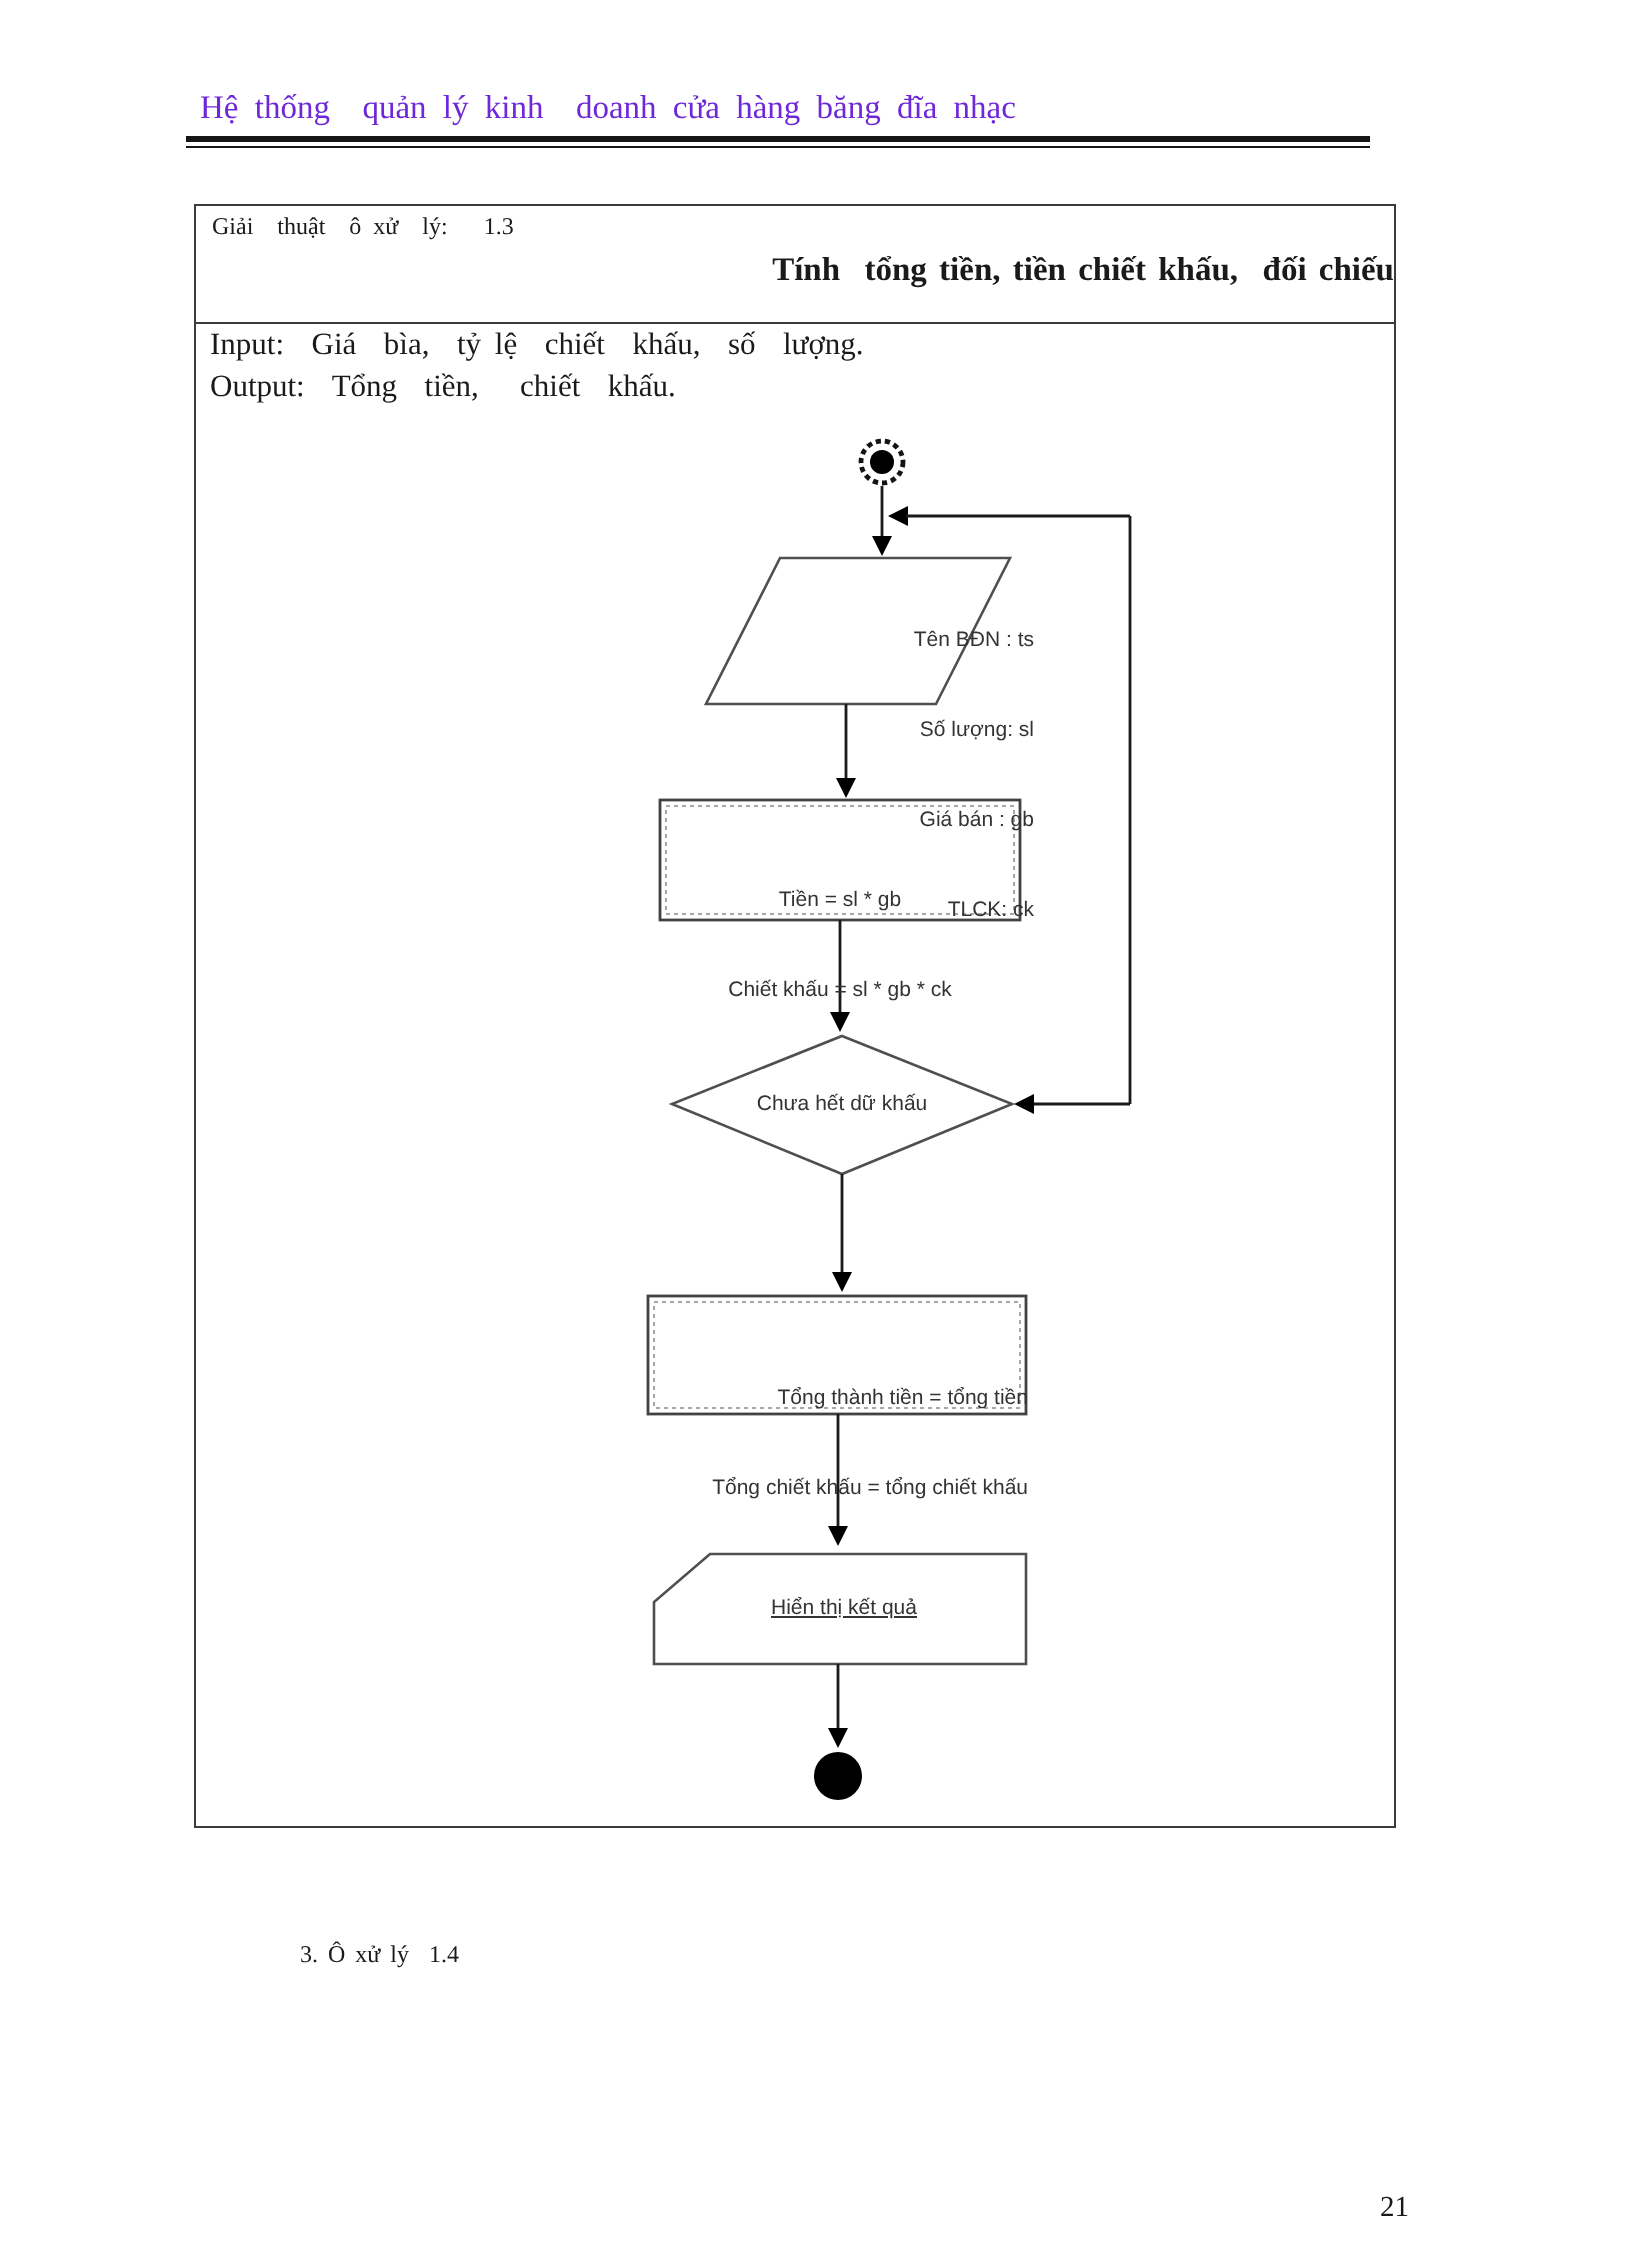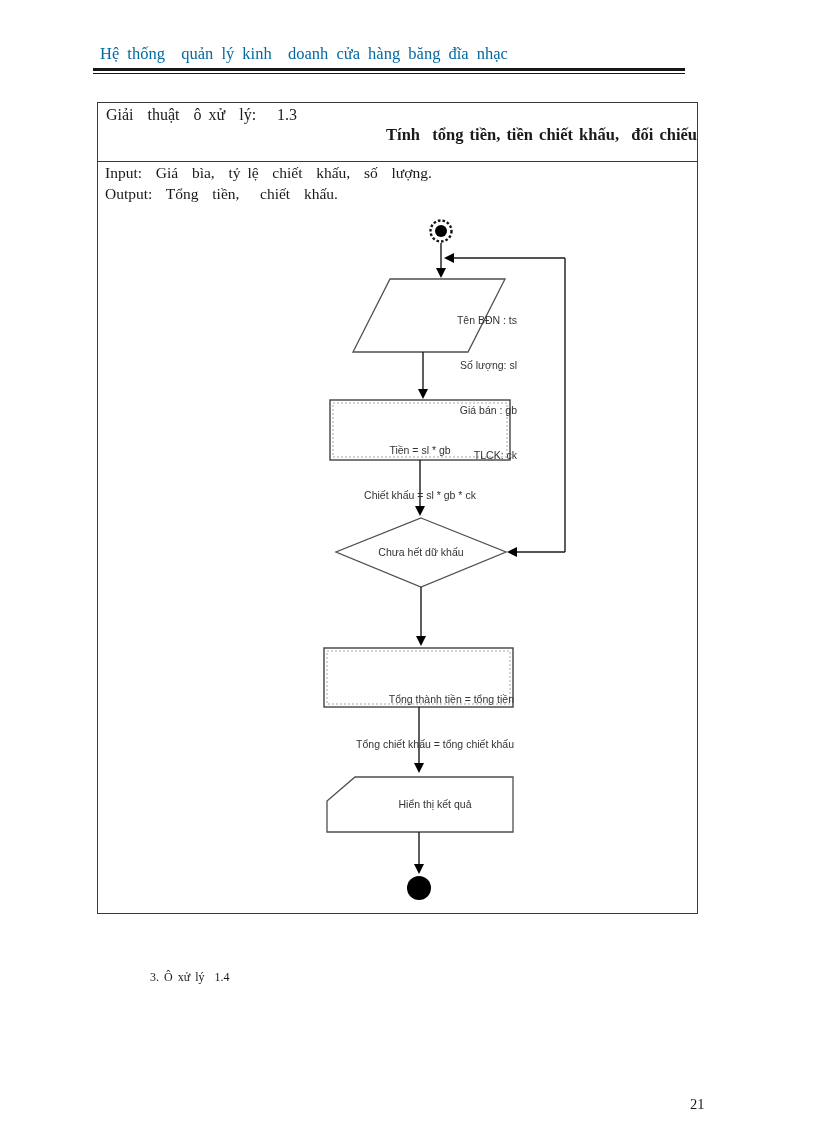--- a/index.html
+++ b/index.html
@@ -8,41 +8,41 @@
     width:816px;height:1123px;
     background:#ffffff;
     font-family:"Liberation Serif","DejaVu Serif",serif;
     color:#1a1a1a;
     overflow:hidden;
   }
   .abs{position:absolute;}
   .serif{font-family:"Liberation Serif","DejaVu Serif",serif;white-space:pre-wrap;}
   .header-text{
     left:100px;top:44px;
-    font-size:16.5px;word-spacing:4px;color:#0369a1;
+    font-size:16.5px;word-spacing:4px;color:#6d28d9;
   }
   .header-rule{
     left:93px;top:68px;width:592px;height:2px;
     border-top:3px solid #161616;
     border-bottom:1px solid #161616;
   }
   .algo-frame{
     left:97px;top:102px;width:601px;height:812px;
     border:1.6px solid #3b3b3b;
     box-sizing:border-box;
     background:#ffffff;
   }
   .algo-title-row{
     position:absolute;left:0;top:0;width:100%;height:59px;
     border-bottom:1.6px solid #3b3b3b;
     box-sizing:border-box;
   }
   .process-label{
     position:absolute;left:8px;top:3px;
-    font-size:16px;word-spacing:3px;white-space:pre-wrap;
+    font-size:12px;word-spacing:3px;white-space:pre-wrap;
   }
   .algo-title{
     position:absolute;left:0;top:22px;width:100%;
     text-align:right;font-weight:bold;font-size:16.5px;word-spacing:2px;white-space:pre-wrap;
   }
   .io-line{font-size:15.5px;word-spacing:3px;white-space:pre-wrap;}
   .io-input{left:105px;top:164px;}
   .io-output{left:105px;top:185px;}
   .fl-text{
     font-family:"Liberation Sans","DejaVu Sans",sans-serif;
@@ -126,18 +126,18 @@
     <div>Chiết khấu = sl * gb * ck</div>
   </div>
 
   <div class="abs fl-text" style="left:346px;top:545px;width:150px;">Chưa hết dữ khấu</div>
 
   <div class="abs fl-text" style="left:324px;top:662px;width:190px;text-align:right;">
     <div>Tổng thành tiền = tổng tiền</div>
     <div>Tổng chiết khấu = tổng chiết khấu</div>
   </div>
 
-  <div class="abs fl-text" style="left:350px;top:797px;width:170px;">Hiển thị kết quả</div>
+  <div class="abs fl-text" style="left:337px;top:797px;width:170px;text-decoration:underline;">Hiển thị kết quả</div>
 
   <div class="abs serif section-item">3. Ô xử lý  1.4</div>
   <div class="abs serif page-number">21</div>
 
 </div>
 
 </body></html>

